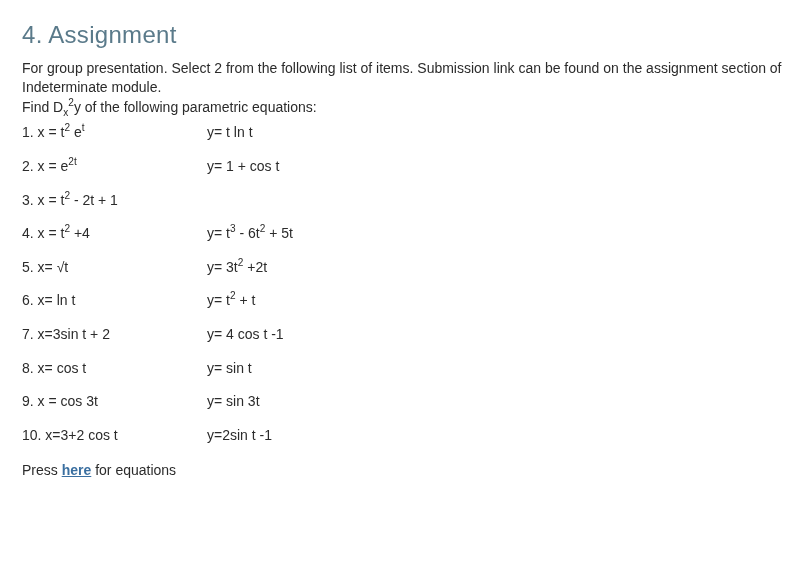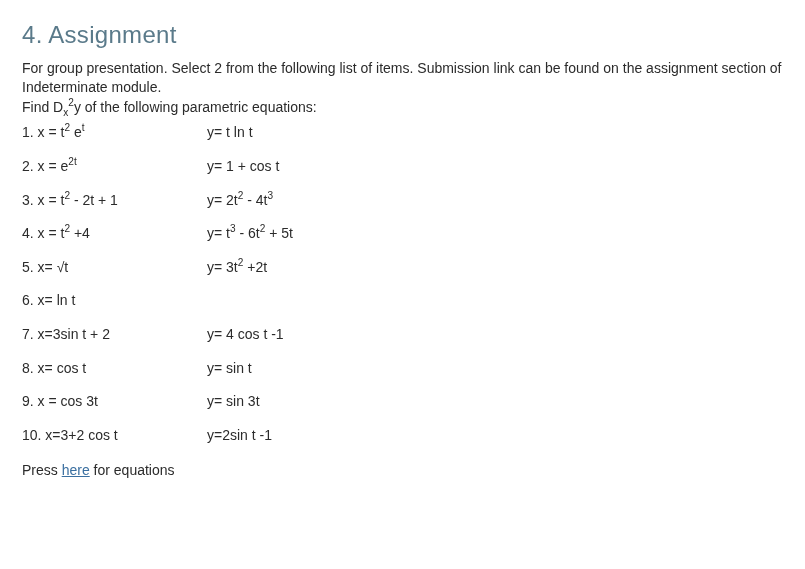--- a/index.html
+++ b/index.html
@@ -36,20 +36,21 @@
     .col-x { width: 185px; }
     .col-y { flex: 1; }
     sub, sup {
       font-size: 0.72em;
       line-height: 0;
     }
     a.link {
       color: #3a6fa0;
       text-decoration: underline;
       cursor: pointer;
+      font-weight: bold;
     }
     .press { margin-top: 2px; }
   </style>
 </head>
 <body>
 
 <h2 class="title">4. Assignment</h2>
 
 <p class="intro">For group presentation. Select 2 from the following list of items. Submission link can be found on the assignment section of Indeterminate module.</p>
 
@@ -70,23 +71,20 @@
     <div class="col-x">
       <span>2.</span><span> x =  e</span><sup>2t</sup>
     </div>
     <div class="col-y">y= 1 + cos t</div>
   </div>
 
   <div class="row">
     <div class="col-x">
       <span>3.</span><span> x = t</span><sup>2</sup><span> - 2t + 1</span>
     </div>
-    <div class="col-y">
-      <span>y= 2t</span><sup>2</sup><span> - 4t</span><sup>3</sup>
-    </div>
   </div>
 
   <div class="row">
     <div class="col-x">
       <span>4.</span><span> x = t</span><sup>2</sup><span> +4</span>
     </div>
     <div class="col-y">
       <span>y= t</span><sup>3</sup><span> - 6t</span><sup>2</sup><span> + 5t</span>
     </div>
   </div>
@@ -96,20 +94,23 @@
       <span>5.</span><span> x= √t</span>
     </div>
     <div class="col-y">
       <span>y= 3t</span><sup>2</sup><span>  +2t</span>
     </div>
   </div>
 
   <div class="row">
     <div class="col-x">
       <span>6.</span><span> x= ln t</span>
+    </div>
+    <div class="col-y">
+      <span>y= t</span><sup>2</sup><span>  + t</span>
     </div>
   </div>
 
   <div class="row">
     <div class="col-x">
       <span>7.</span><span> x=3sin t + 2</span>
     </div>
     <div class="col-y"> y= 4 cos t -1</div>
   </div>
 

